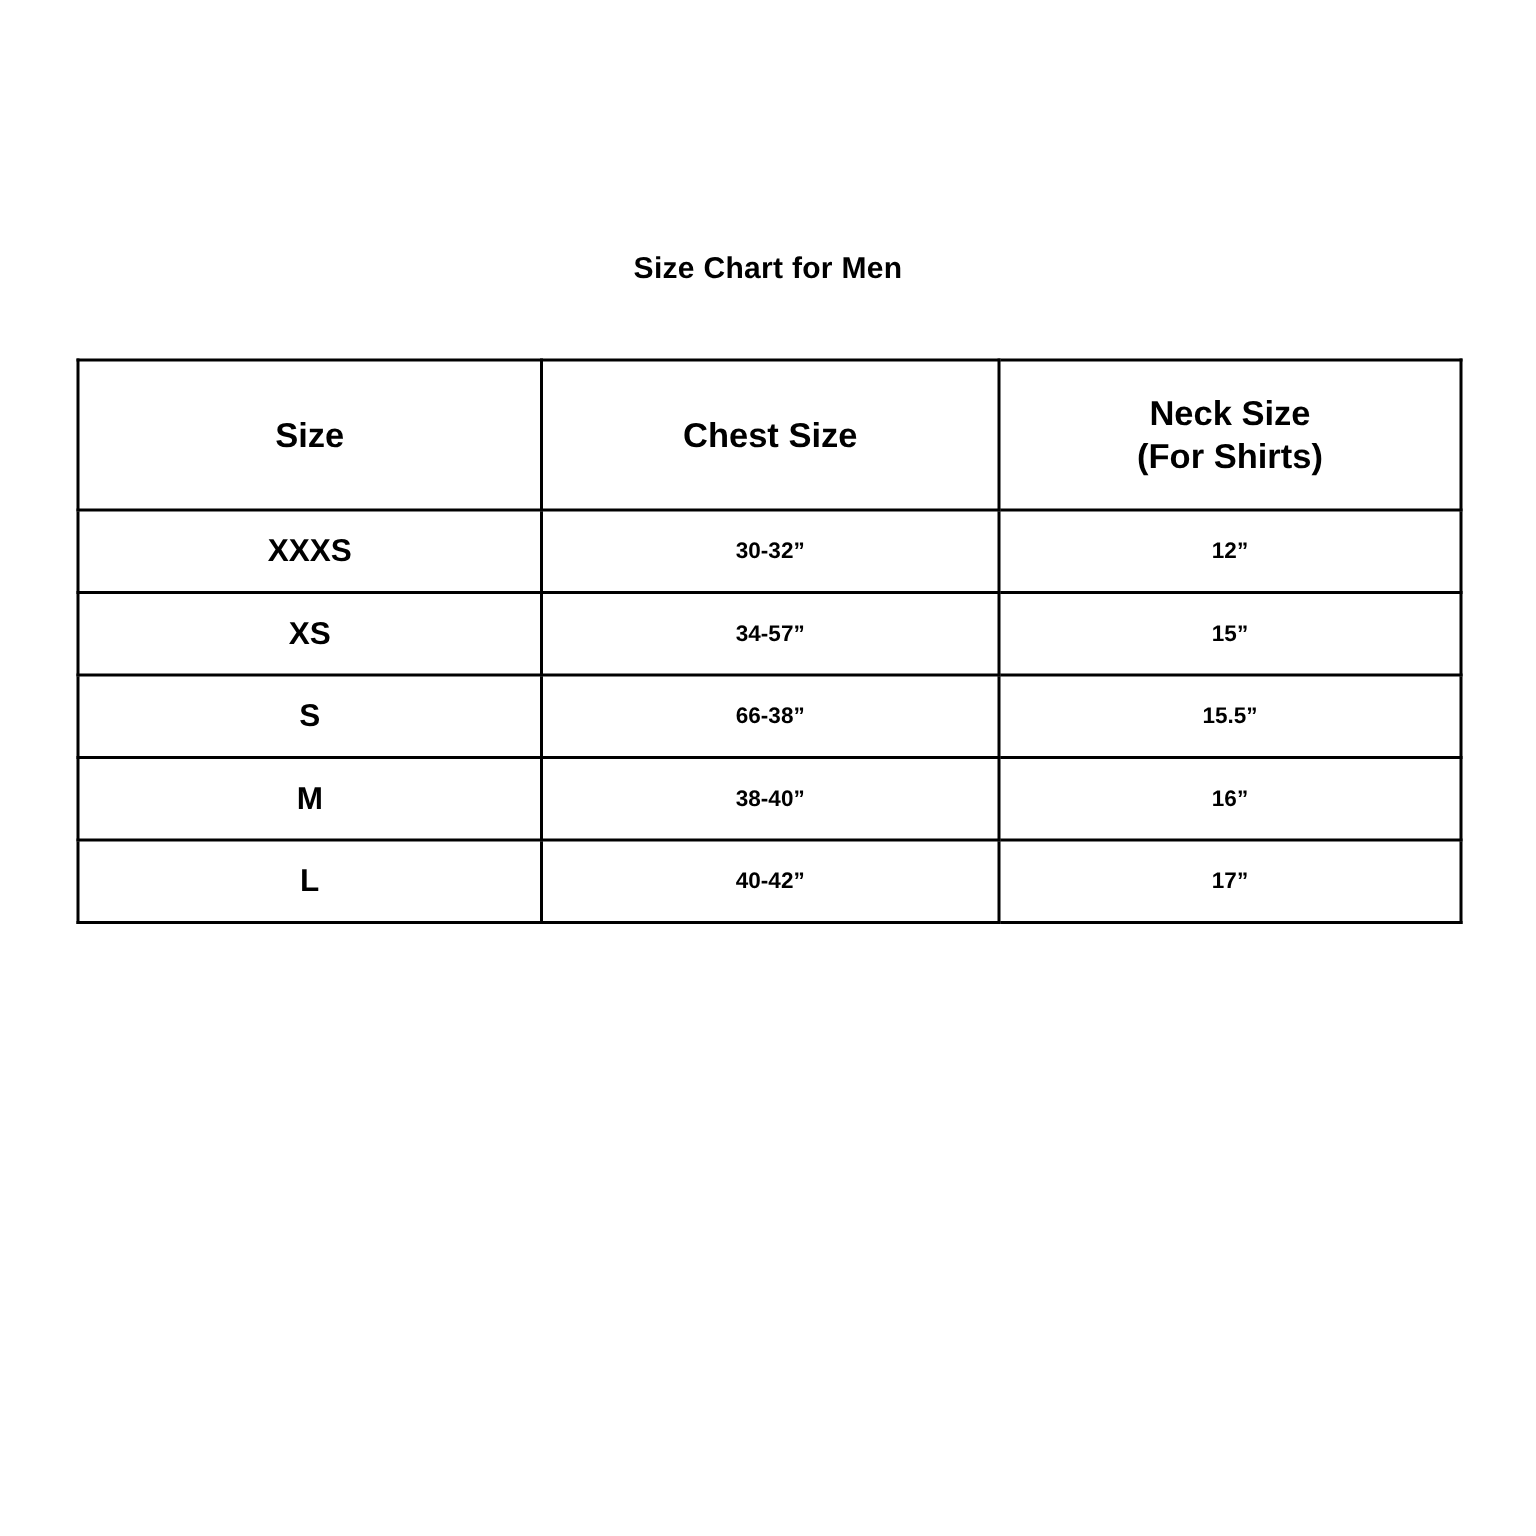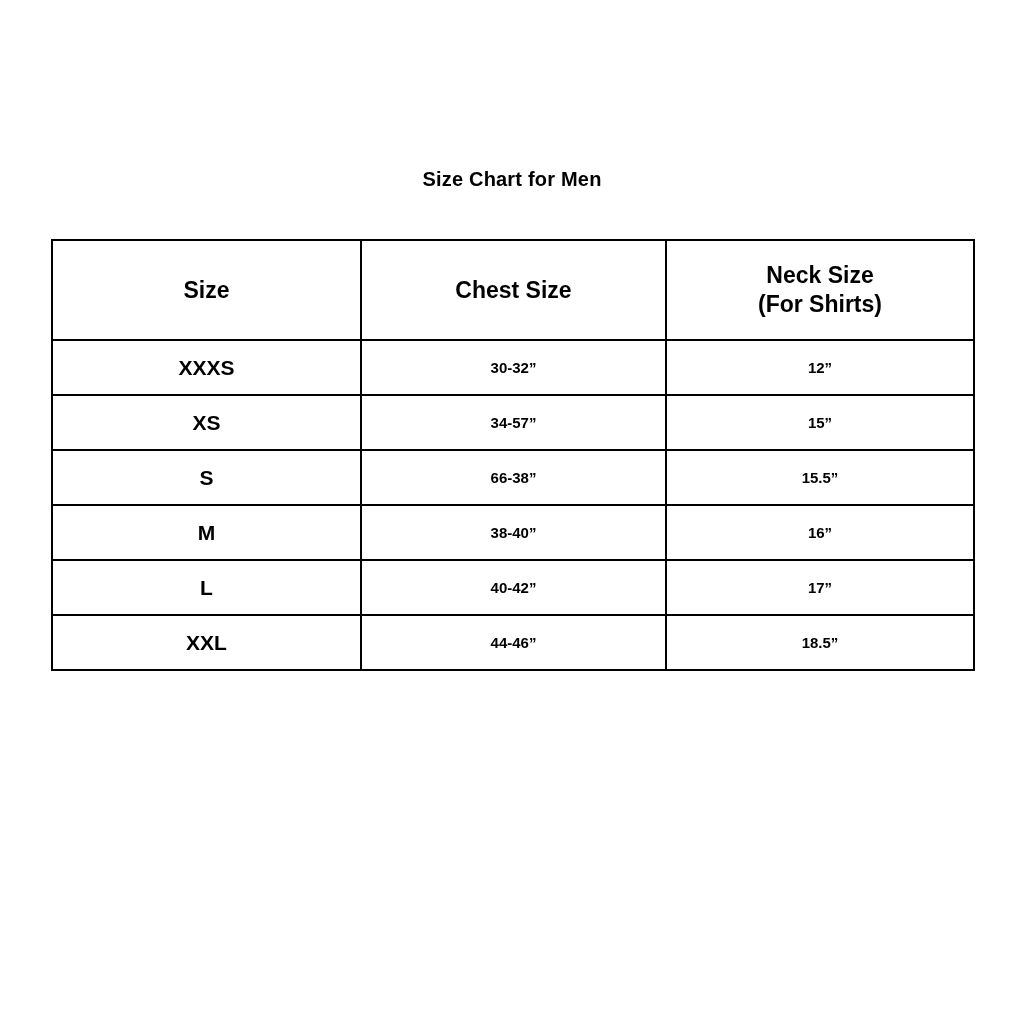--- a/index.html
+++ b/index.html
@@ -121,22 +121,17 @@
         <tr>
           <td class="size-cell">M</td>
           <td>38-40”</td>
           <td>16”</td>
         </tr>
         <tr>
           <td class="size-cell">L</td>
           <td>40-42”</td>
           <td>17”</td>
         </tr>
-        <tr>
-          <td class="size-cell">XXL</td>
-          <td>44-46”</td>
-          <td>18.5”</td>
-        </tr>
       </tbody>
     </table>
   </div>
 
 </div>
 
 </body></html>

